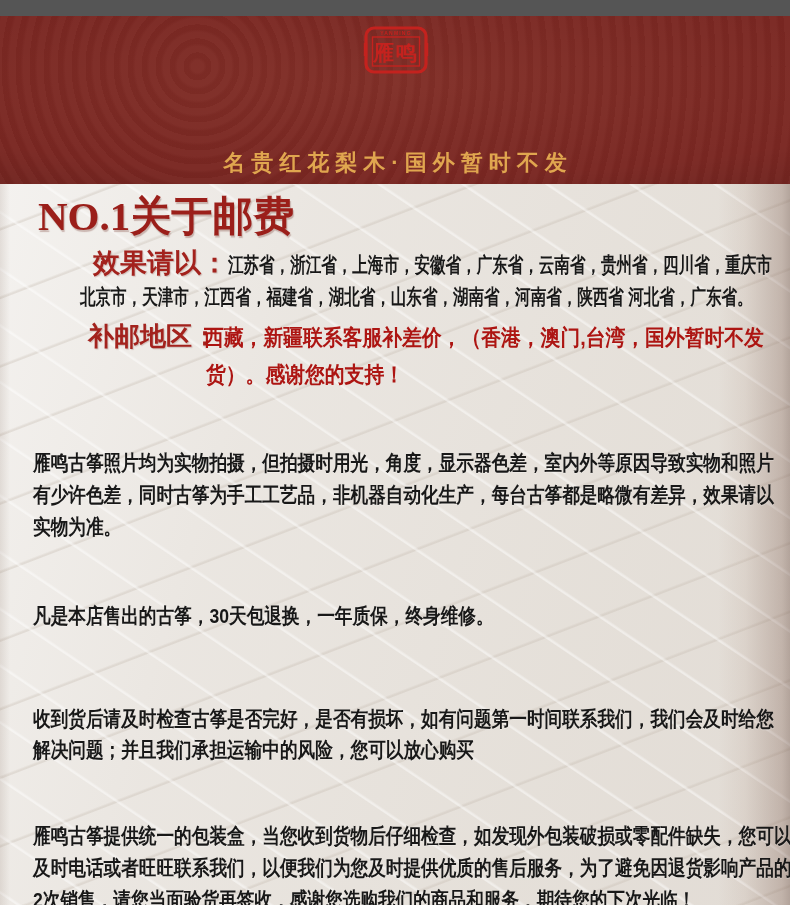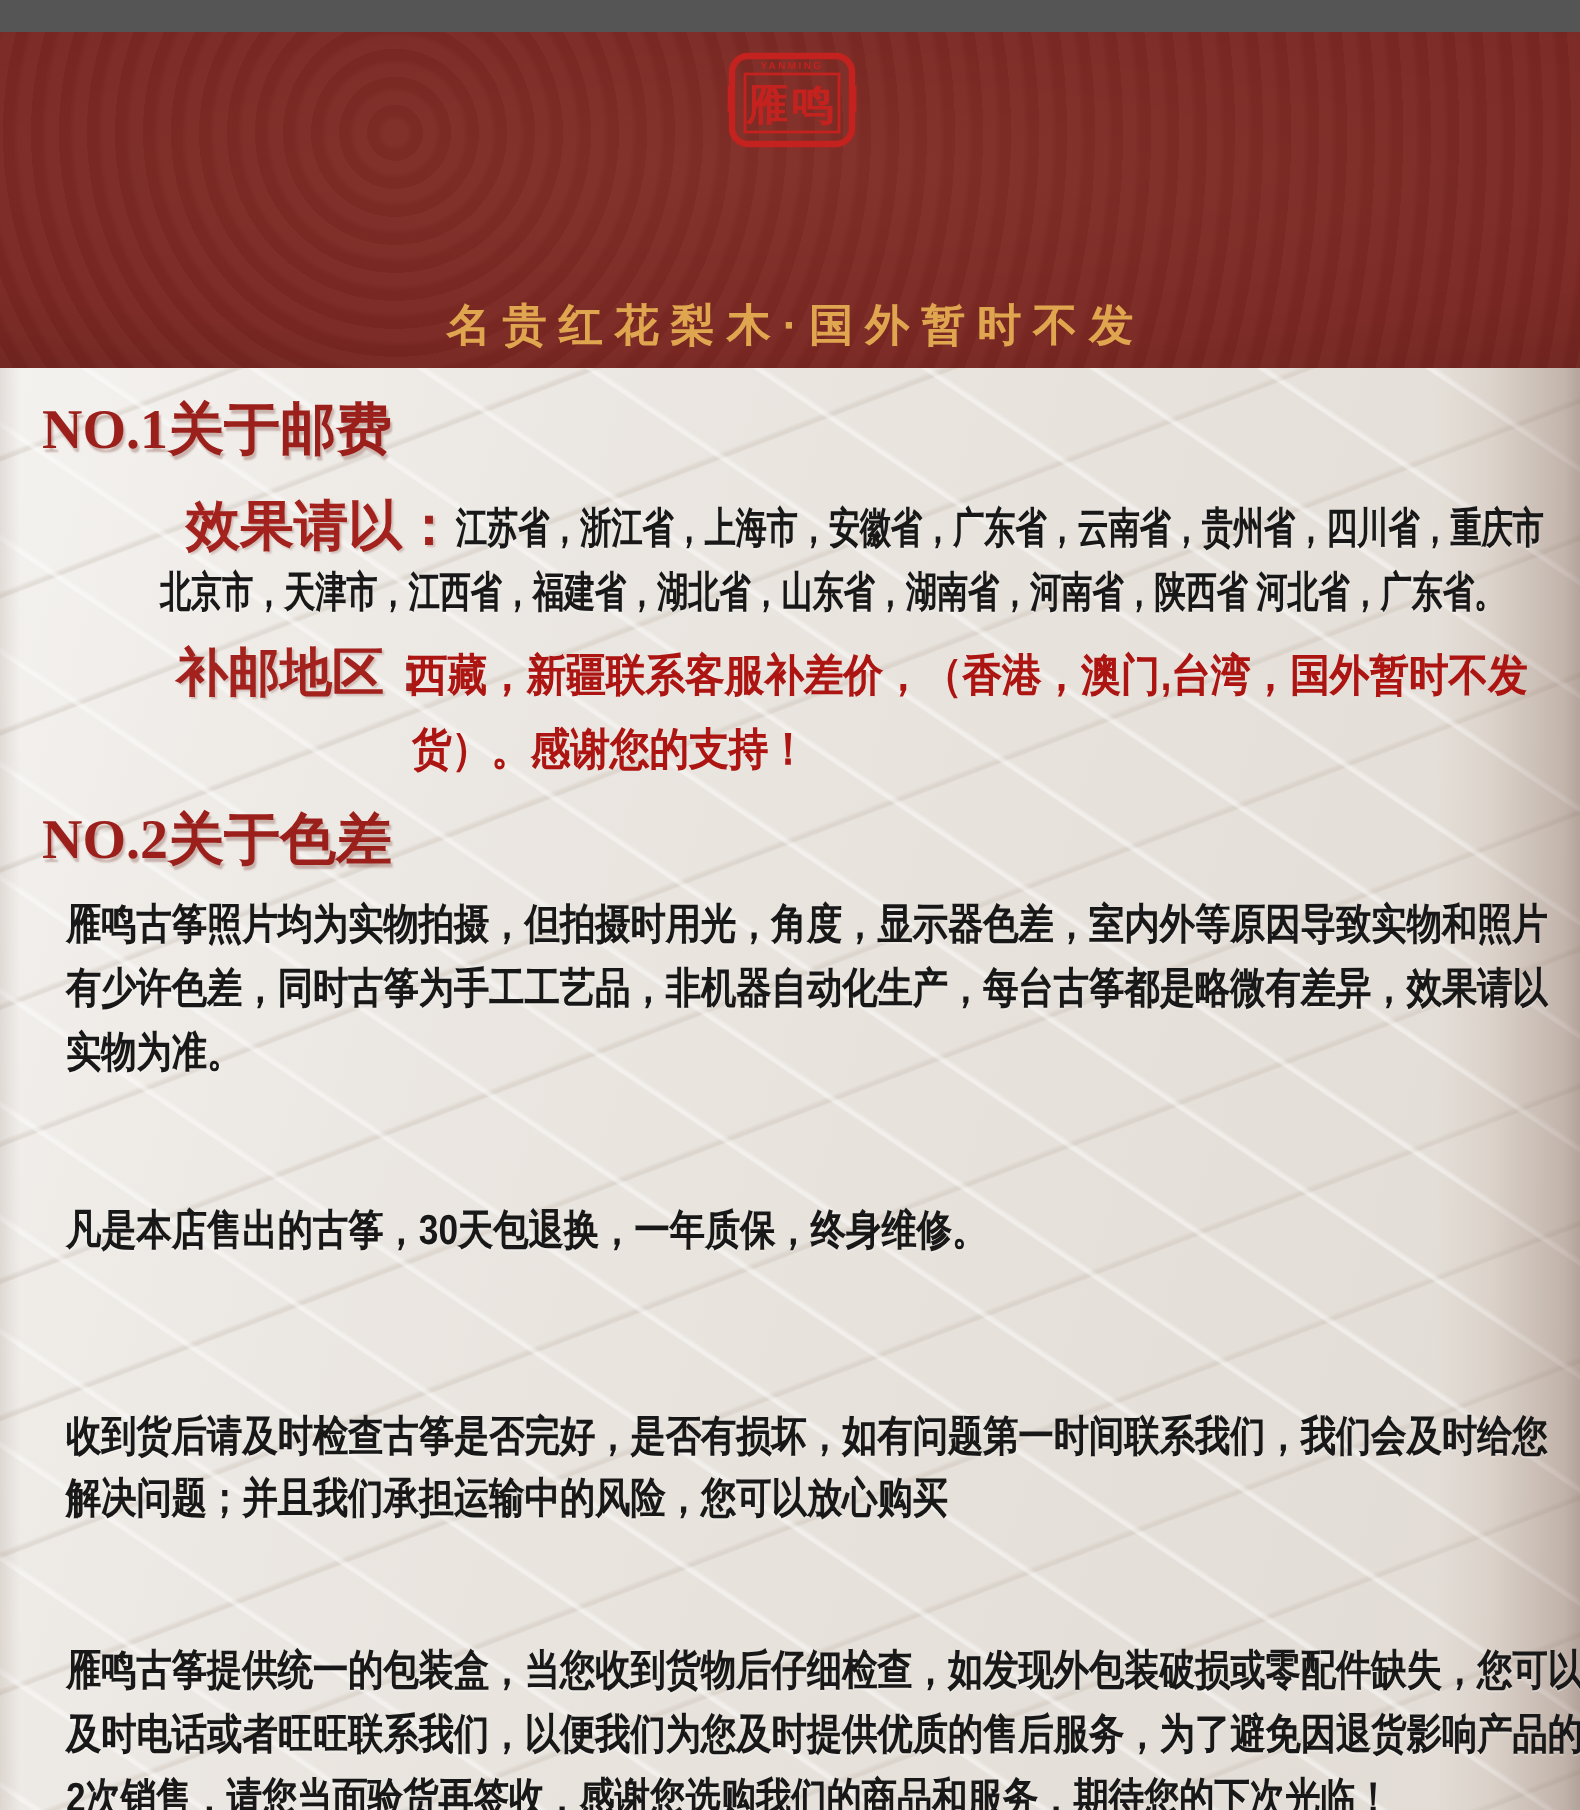--- a/index.html
+++ b/index.html
@@ -28,23 +28,23 @@
     font-size:62px;line-height:66px;font-weight:800;color:#f6a93f;
     letter-spacing:11px;text-indent:11px;white-space:nowrap;
   }
   .banner-subtitle{
     position:absolute;left:0;top:134px;width:790px;text-align:center;
     font-size:22px;line-height:26px;font-weight:700;color:#e0a64f;
     letter-spacing:6px;text-indent:6px;white-space:nowrap;
   }
   
   .h-sec{
-    position:absolute;left:21px;height:34px;
+    position:absolute;left:38px;height:34px;
     font-family:"Liberation Serif","DejaVu Serif",serif;
-    font-size:28px;line-height:34px;font-weight:bold;color:#9b1f1a;
+    font-size:41px;line-height:34px;font-weight:bold;color:#9b1f1a;
     white-space:nowrap;text-shadow:1px 2px 1px rgba(100,32,22,0.28);
   }
   .lbl{
     position:absolute;font-weight:bold;color:#a3221d;white-space:nowrap;
     font-family:"Liberation Serif","DejaVu Serif",serif;
     text-shadow:1px 1px 1px rgba(100,32,22,0.22);
   }
   .lbl-free{left:93px;top:232px;font-size:27px;line-height:30px;}
   .lbl-extra{left:88px;top:306px;font-size:26px;line-height:30px;}
   .body-line{
@@ -80,21 +80,20 @@
   </div>
 
   <div class="h-sec" style="top:183px;">NO.1关于邮费</div>
   <div class="lbl lbl-free">效果请以：</div>
   <div class="prov-line" style="left:228px;top:237px;">江苏省，浙江省，上海市，安徽省，广东省，云南省，贵州省，四川省，重庆市</div>
   <div class="prov-line" style="left:80px;top:269px;">北京市，天津市，江西省，福建省，湖北省，山东省，湖南省，河南省，陕西省 河北省，广东省。</div>
   <div class="lbl lbl-extra">补邮地区：</div>
   <div class="red-line" style="left:204px;top:309px;">西藏，新疆联系客服补差价，（香港，澳门,台湾，国外暂时不发</div>
   <div class="red-line" style="left:206px;top:346px;">货）。感谢您的支持！</div>
 
-  <div class="h-sec" style="top:388px;">NO.2关于色差</div>
   <div class="body-line" style="left:33px;top:435px;">雁鸣古筝照片均为实物拍摄，但拍摄时用光，角度，显示器色差，室内外等原因导致实物和照片</div>
   <div class="body-line" style="left:33px;top:467px;">有少许色差，同时古筝为手工工艺品，非机器自动化生产，每台古筝都是略微有差异，效果请以</div>
   <div class="body-line" style="left:33px;top:499px;">实物为准。</div>
 
   <div class="body-line" style="left:33px;top:588px;">凡是本店售出的古筝，30天包退换，一年质保，终身维修。</div>
 
   <div class="body-line" style="left:33px;top:691px;">收到货后请及时检查古筝是否完好，是否有损坏，如有问题第一时间联系我们，我们会及时给您</div>
   <div class="body-line" style="left:33px;top:722px;">解决问题；并且我们承担运输中的风险，您可以放心购买</div>
 
   <div class="body-line" style="left:33px;top:808px;">雁鸣古筝提供统一的包装盒，当您收到货物后仔细检查，如发现外包装破损或零配件缺失，您可以</div>

